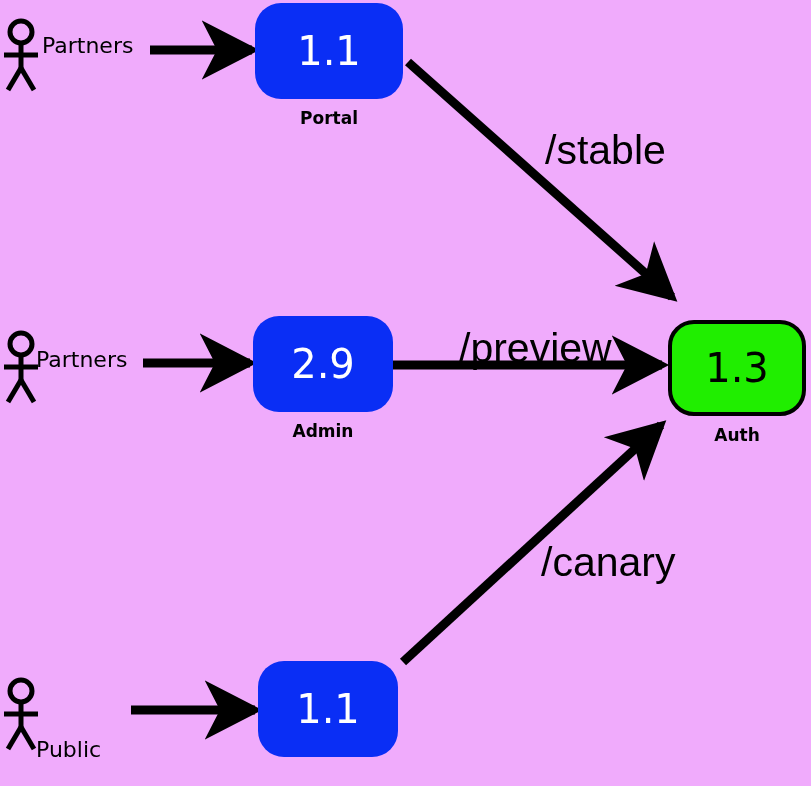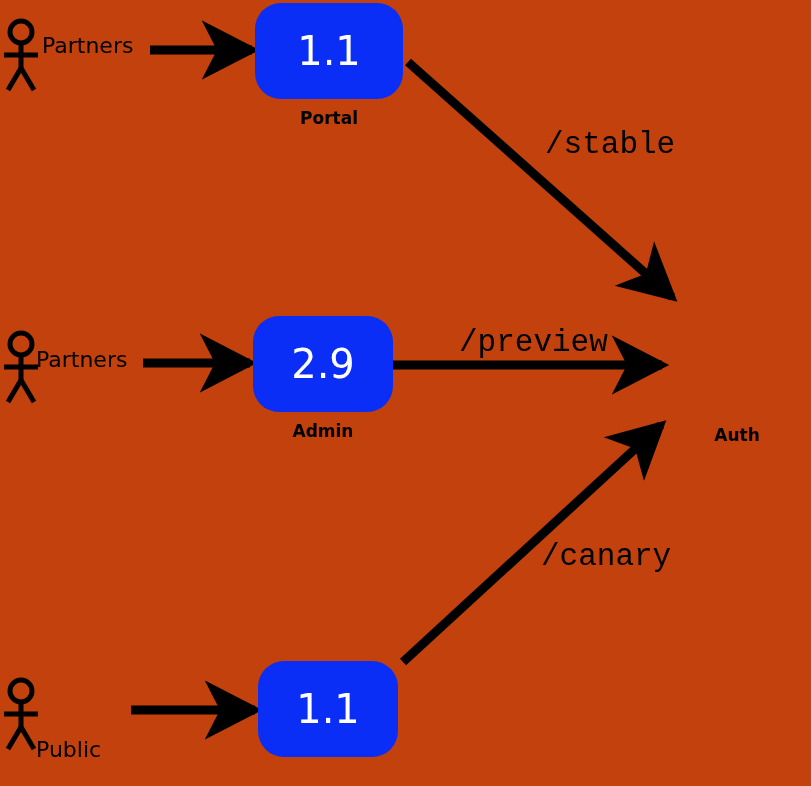--- a/index.html
+++ b/index.html
@@ -8,21 +8,21 @@
     padding: 0;
     background: #ffffff;
   }
   body {
     font-family: "DejaVu Sans", sans-serif;
   }
   #canvas {
     position: relative;
     width: 811px;
     height: 786px;
-    background: #c2410c;
+    background: #f0abfc;
     overflow: hidden;
   }
   #edges {
     position: absolute;
     left: 0;
     top: 0;
     width: 811px;
     height: 786px;
   }
   .node {
@@ -64,22 +64,22 @@
   }
   .actor-label {
     position: absolute;
     font-family: "DejaVu Sans", sans-serif;
     font-size: 22px;
     color: #000000;
     white-space: nowrap;
   }
   .edge-label {
     position: absolute;
-    font-family: Liberation Mono, monospace;
-    font-size: 31px;
+    font-family: Liberation Sans, sans-serif;
+    font-size: 41px;
     color: #000000;
     white-space: nowrap;
   }
   .actor {
     position: absolute;
   }
 </style>
 </head>
 <body>
 
@@ -139,20 +139,23 @@
 
   <div class="node node-blue" style="left:253px; top:316px; width:140px; height:96px;">
     <span class="node-version">2.9</span>
   </div>
   <div class="node-caption" style="left:253px; top:421px; width:140px;text-align:center;">Admin</div>
 
   <div class="node node-blue" style="left:258px; top:661px; width:140px; height:96px;">
     <span class="node-version">1.1</span>
   </div>
 
+  <div class="node node-green" style="left:668px; top:320px; width:138px; height:96px;">
+    <span class="node-version">1.3</span>
+  </div>
   <div class="node-caption" style="left:668px; top:425px; width:138px;">Auth</div>
 
   <div class="edge-label" style="left:545px; top:127px;">/stable</div>
 
   <div class="edge-label" style="left:459px; top:325px;">/preview</div>
 
   <div class="edge-label" style="left:541px; top:539px;">/canary</div>
 
 </div>
 

